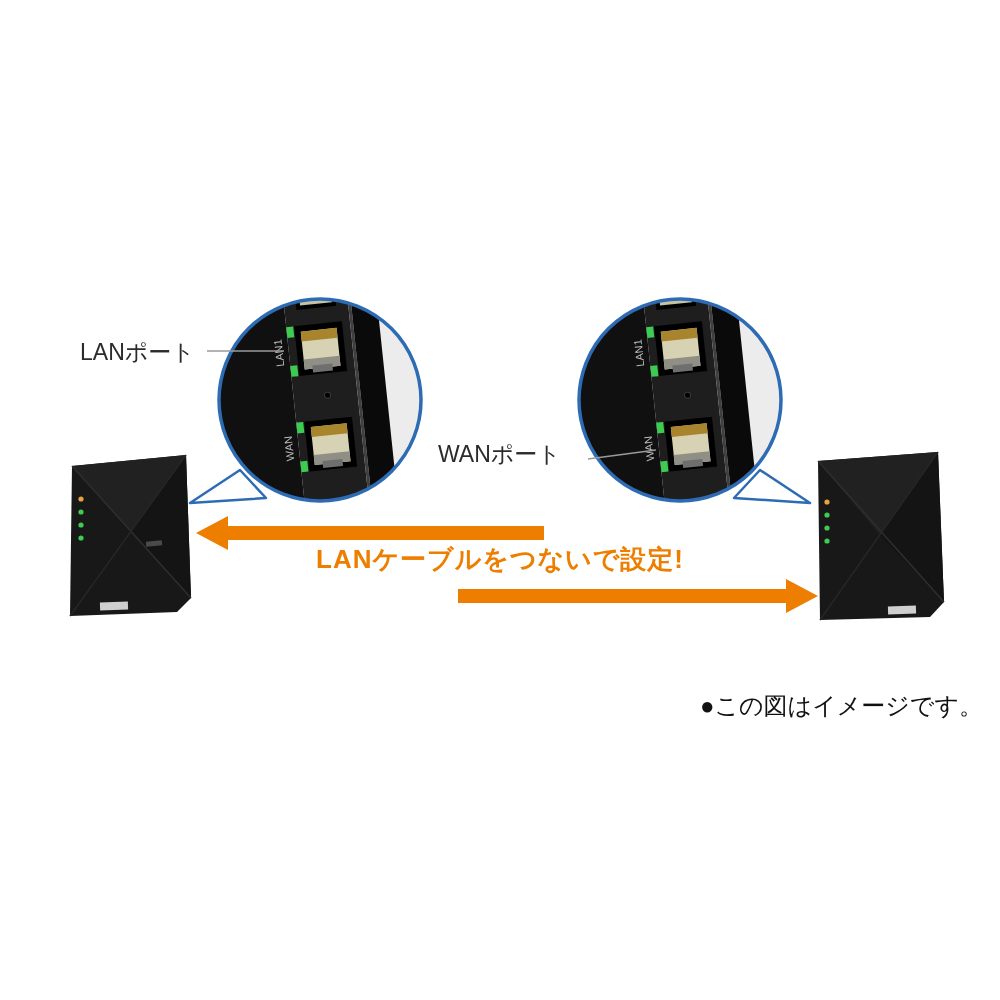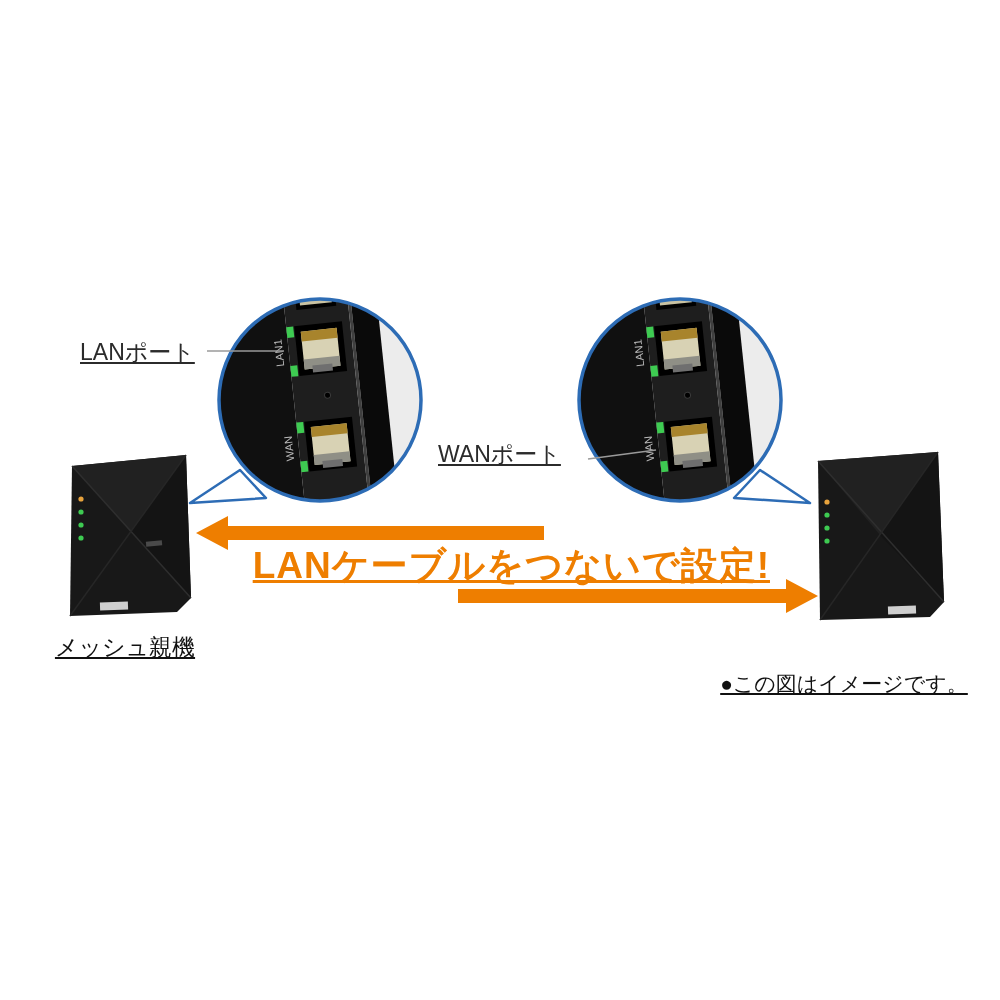--- a/index.html
+++ b/index.html
@@ -1,30 +1,30 @@
 <!DOCTYPE html>
 <html><head>
 <meta charset="utf-8">
 <style>
   html,body{margin:0;padding:0;background:#ffffff;}
   #stage{
     position:relative;width:1000px;height:1000px;background:#ffffff;overflow:hidden;
     font-family:"Liberation Sans","DejaVu Sans",sans-serif;color:#1a1a1a;
   }
   #diagram-svg{position:absolute;left:0;top:0;}
-  .txt{position:absolute;line-height:1.15;white-space:nowrap;text-decoration:underline;}
+  .txt{position:absolute;line-height:1.15;white-space:nowrap;}
   .port-label{font-size:23px;color:#2b2b2b;}
   #label-lan{left:80px;top:339px;}
   #label-wan{left:438px;top:441px;}
   .device-label{font-size:23px;color:#111;text-align:center;}
   #device-left{left:40px;top:634px;width:170px;}
   #device-right{left:795px;top:634px;width:180px;}
-  #arrow-caption{left:230px;top:545px;width:540px;text-align:right;
-    font-size:37px;font-weight:bold;color:#ee7e00;letter-spacing:1px;}
-  #image-note{left:700px;top:672px;width:288px;text-align:center;font-size:21px;color:#111;}
+  #arrow-caption{left:230px;top:545px;width:540px;text-align:center;
+    font-size:26px;font-weight:bold;color:#ee7e00;letter-spacing:1px;}
+  #image-note{left:700px;top:692px;width:288px;text-align:left;font-size:24px;color:#111;}
 </style>
 </head>
 <body>
 
 <div id="stage">
 
   <svg id="diagram-svg" width="1000" height="1000" viewBox="0 0 1000 1000">
 
     <defs>
       <clipPath id="clipL">
@@ -127,16 +127,15 @@
 
     <polygon points="196,533 228,516 228,526 544,526 544,540 228,540 228,550" fill="#ee7e00"></polygon>
     <polygon points="818,596 786,579 786,589 458,589 458,603 786,603 786,613" fill="#ee7e00"></polygon>
   </svg>
 
   <div class="txt port-label" id="label-lan">LANポート</div>
   <div class="txt port-label" id="label-wan">WANポート</div>
 
   <div class="txt" id="arrow-caption">LANケーブルをつないで設定!</div>
 
-  <div class="txt device-label" id="device-left">メッシュ親機</div>
 
   <div class="txt" id="image-note">●この図はイメージです。</div>
 </div>
 
 </body></html>

